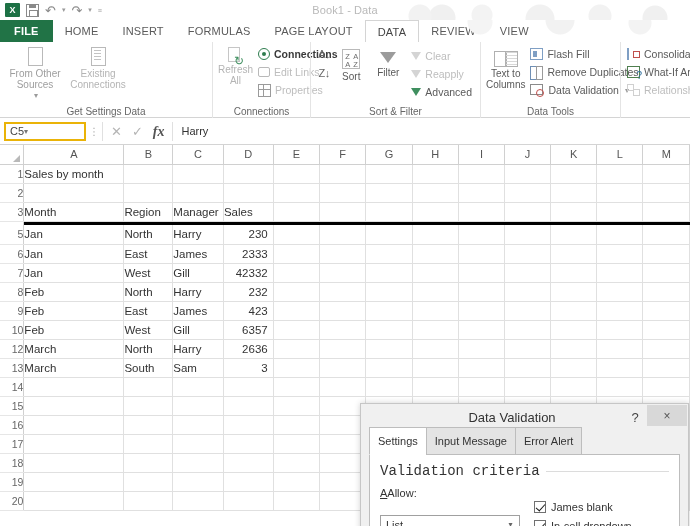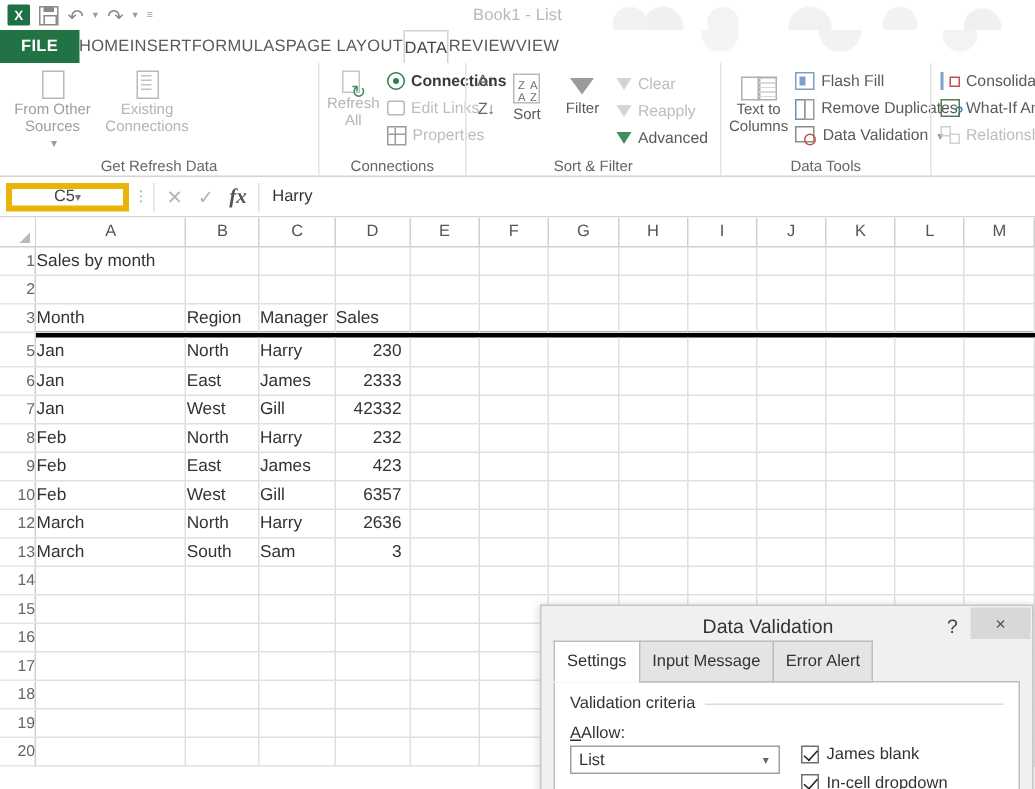--- a/index.html
+++ b/index.html
@@ -48,21 +48,21 @@
   }
 
   
   .tabbar {
     height: 22px; width:690px; position:relative;
     background:#ffffff; display:flex; align-items:stretch;
     font-size:11px;
     justify-content:space-between;
   }
   .tab {
-    padding: 0 0; display:flex; align-items:center; justify-content:center;
+    padding: 0 12px; display:flex; align-items:center; justify-content:center;
     color:#5a5a5a; letter-spacing:.2px; cursor:default; white-space:nowrap;
   }
   .tab.file { background:#217346; color:#fff; font-weight:bold; padding:0 14px; }
   .tab.active { background:#ffffff; color:#444; border:1px solid #d4d4d4; border-bottom:none; }
   .tabbar .filler { flex:1; }
   .tabwash{
     position:absolute; right:0; top:0; width:250px;height:22px;
     background:
       radial-gradient(circle at 40px 2px, #f4f4f4 0 12px, transparent 13px),
       radial-gradient(circle at 120px 0px, #f2f2f2 0 14px, transparent 15px),
@@ -134,22 +134,22 @@
   .i-whatif:after{content:"?";position:absolute;right:-3px;bottom:-4px;font-size:10px;color:#2f6f9f;}
   .i-rel { width:13px;height:12px; }
   .i-rel:before{content:"";position:absolute;left:0;top:0;width:5px;height:5px;border:1.2px solid #d0d0d0;}
   .i-rel:after{content:"";position:absolute;right:0;bottom:0;width:5px;height:5px;border:1.2px solid #d0d0d0;}
   .caret-sm { font-size:8px; color:#9b9b9b; margin-left:2px; }
 
   
   .fbar { height:27px; width:690px; display:flex; align-items:center; gap:0; background:#fff;
           border-bottom:1px solid #d4d4d4; padding:0 0 0 4px; }
   .namebox {
-    width:82px; height:19px; border:4px solid #eab308; background:#fff;
-    display:flex; align-items:center; justify-content:center;
+    width:82px; height:19px; border:2px solid #eab308; background:#fff;
+    display:flex; align-items:center; justify-content:flex-start;
     padding:0 4px; font-size:11px; color:#444;
   }
   .namebox .cv { font-size:8px; color:#777; }
   .fbdots { width:16px; text-align:center; color:#aaa; font-size:10px; letter-spacing:0; }
   .fbtns { display:flex; align-items:center; gap:10px; padding:0 8px; height:19px;
            border-left:1px solid #e0e0e0; border-right:1px solid #e0e0e0; }
   .fbtns span { font-size:13px; color:#b4b4b4; line-height:13px; }
   .fbtns .fx { font-style:italic; font-family:"Liberation Serif", serif; color:#555; font-size:14px; font-weight:bold;}
   .finput { flex:1; height:19px; display:flex; align-items:center; padding-left:8px;
             font-size:11px; color:#333; }
@@ -191,24 +191,24 @@
   .dlg-close { width:40px; height:21px; margin-right:1px; margin-top:-4px;
                display:flex;align-items:center;justify-content:center;
                background:#d8d8d8; color:#555; font-size:12px; }
   .dlg-body { margin:4px 8px 0 8px; }
   .tabs { display:flex; align-items:flex-end; height:20px; position:relative; z-index:2; }
   .dtab { height:19px; padding:13px 8px; display:flex;align-items:center;
           border:1px solid #bdbdbd; background:#e4e4e4; font-size:11px; color:#333;
           margin-right:-1px; }
   .dtab.active { background:#fff; border-bottom:1px solid #fff; height:20px; }
   .panel { border:1px solid #bdbdbd; background:#fff; margin-top:-1px; height:182px; padding:8px 10px; position:relative; }
-  .legend { font-size:11px; color:#333; position:relative; margin-bottom:8px; }
+  .legend { font-size:14px; color:#333; position:relative; margin-bottom:8px;font-family:Liberation Mono, monospace; }
   .legend span { background:#fff; padding-right:6px; position:relative; z-index:2; }
   .legend:after { content:""; position:absolute; left:0; right:0; top:50%; height:1px; background:#dcdcdc; z-index:1; }
-  .fldlabel { font-size:11px; color:#333; margin-bottom:2px; }
+  .fldlabel { font-size:11px; color:#333; margin-bottom:16px; }
   .u { text-decoration:underline; }
   .row2 { display:flex; gap:14px; }
   .selwrap { width:140px; }
   .sel {
     height:19px; border:1px solid #a0a0a0; background:#fff;
     display:flex; align-items:center; justify-content:space-between;
     padding:0 0 0 5px; font-size:11px; color:#333;
   }
   .sel .dd { width:17px; height:17px; display:flex;align-items:center;justify-content:center; color:#666; font-size:8px; }
   .chk { display:flex; align-items:center; gap:5px; font-size:11px; color:#333; margin-bottom:7px; }
@@ -222,21 +222,21 @@
   <div class="cloudwash"></div>
   <div class="qat">
     <span class="xl-logo">X</span>
     <span class="ico-save"></span>
     <span class="arrow-ico">↶</span>
     <span class="mini-caret">▾</span>
     <span class="arrow-ico">↷</span>
     <span class="mini-caret">▾</span>
     <span class="mini-caret">≡</span>
   </div>
-  <div class="titletext">Book1 - List</div>
+  <div class="titletext">Book1 - Data</div>
 </div>
 
 <div class="tabbar">
   <div class="tab file">FILE</div>
   <div class="tab">HOME</div>
   <div class="tab">INSERT</div>
   <div class="tab">FORMULAS</div>
   <div class="tab">PAGE LAYOUT</div>
   <div class="tab active">DATA</div>
   <div class="tab">REVIEW</div>
@@ -252,21 +252,21 @@
       <div class="bigbtn" style="width:60px;color:#9e9e9e">
         <span class="i i-page" style="width:15px;height:19px;margin-bottom:2px"></span>
         <span>From Other Sources</span>
         <span class="caret-sm">▾</span>
       </div>
       <div class="bigbtn" style="width:62px;color:#b4b4b4">
         <span class="i i-page lines" style="width:15px;height:19px;margin-bottom:2px"></span>
         <span>Existing Connections</span>
       </div>
     </div>
-    <div class="glabel">Get Refresh Data</div>
+    <div class="glabel">Get Settings Data</div>
   </div>
 
   <div class="rgroup" style="width:98px">
     <div class="gbody">
       <div class="bigbtn" style="width:36px;color:#b4b4b4">
         <span class="i i-refresh"></span>
         <span>Refresh All</span>
       </div>
       <div class="col">
         <div class="smallbtn bold">

